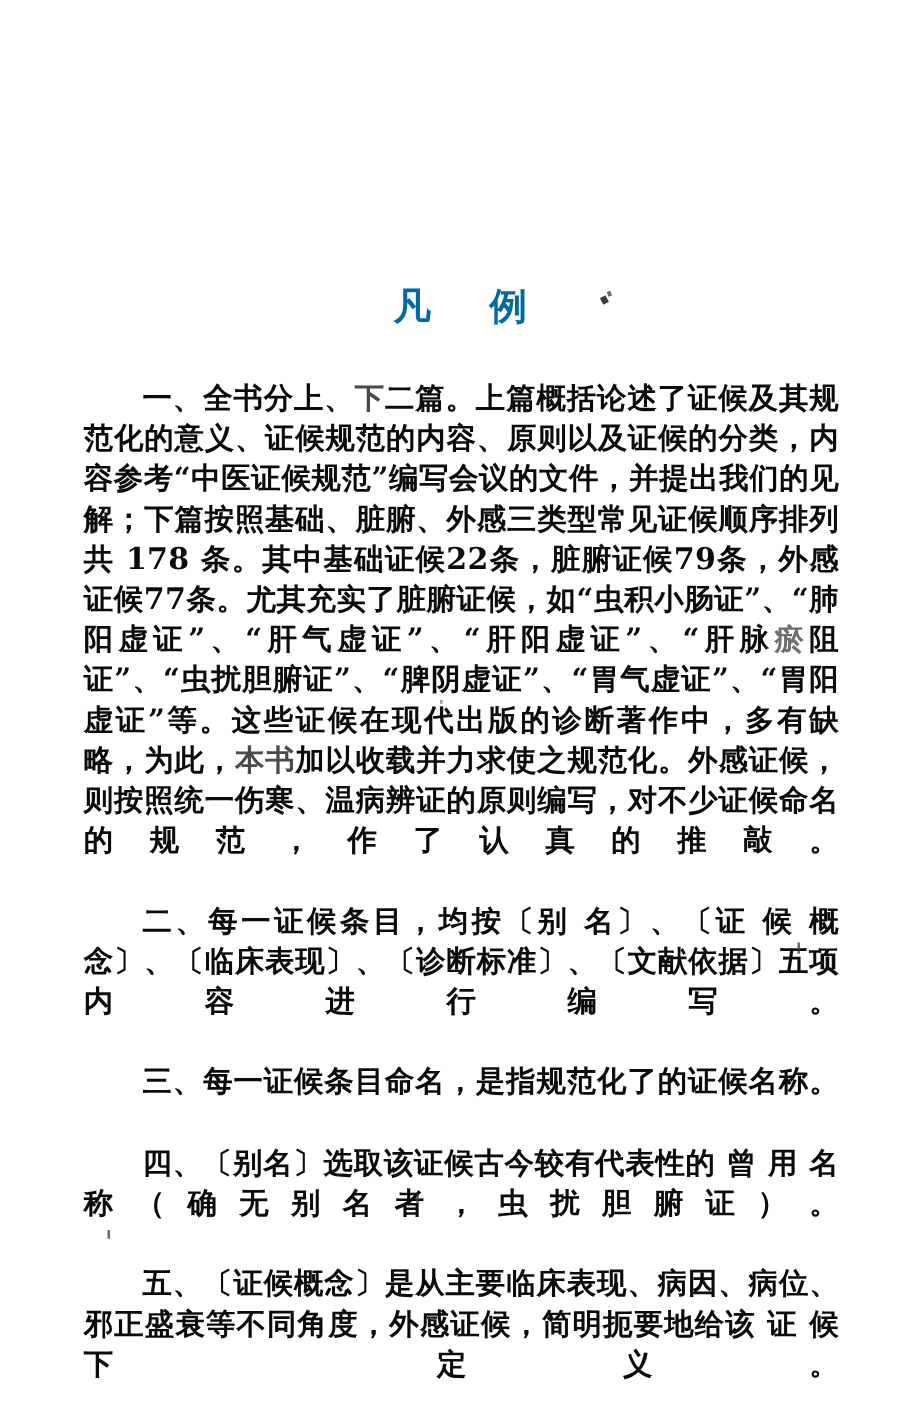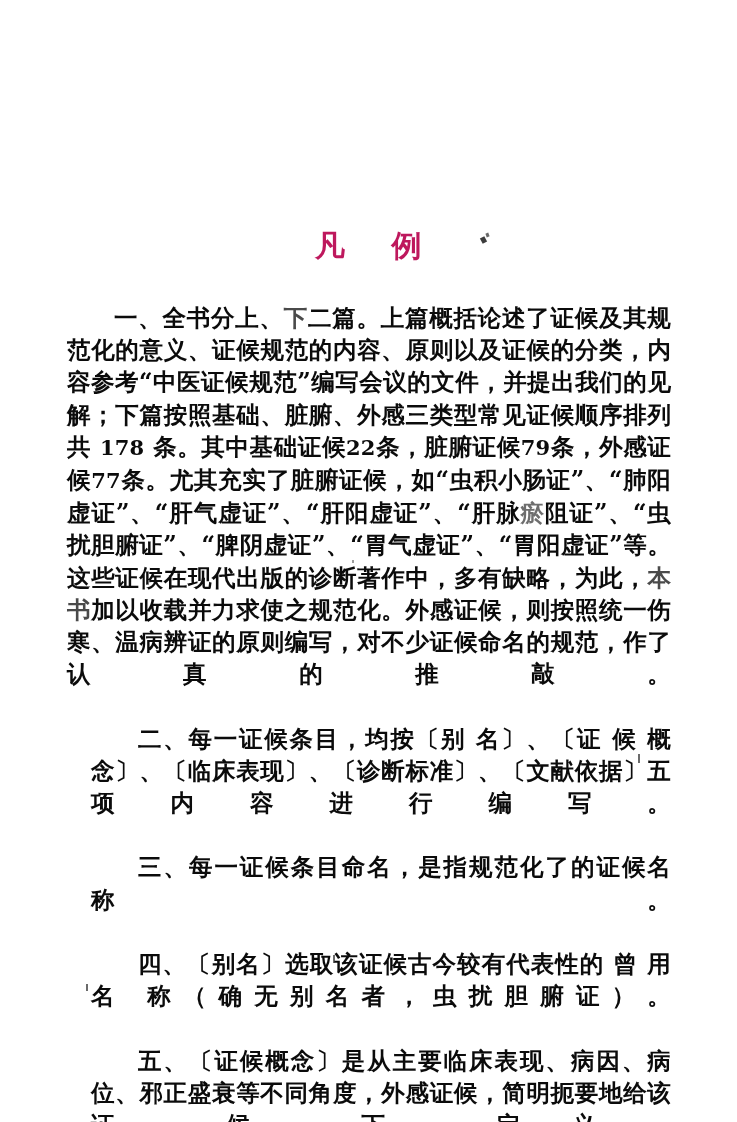--- a/index.html
+++ b/index.html
@@ -27,21 +27,21 @@
     position: absolute;
     left: 0;
     right: 0;
     top: 206px;
     text-align: center;
     font-size: 30px;
     line-height: 40px;
     font-weight: bold;
     letter-spacing: 0.02em;
     font-family: "DejaVu Serif", "DejaVu Sans", serif;
-    color: #be185d;
+    color: #0369a1;
   }
   .doc-title .t-gap {
     display: inline-block;
     width: 46px;
   }
 
   
   .speck {
     position: absolute;
     left: 481px;
@@ -78,33 +78,32 @@
     font-weight: bold;
     text-align: justify;
     text-justify: inter-character;
     color: #0b0b0b;
     margin: 0;
     text-indent: 2em;
     letter-spacing: 0.005em;
   }
   .para + .para {
     margin-top: 0;
-    margin-left: 24px;
   }
 
   
   .para::after {
     content: "";
     display: inline-block;
     width: 100%;
   }
 
   
   .num {
-    font-size: 21px;
+    font-size: 24px;
     font-family: "DejaVu Serif", serif;
     letter-spacing: 0.01em;
   }
 
   
   .faint {
     color: #6e6e6e;
   }
   .faint-2 {
     color: #4a4a4a;

